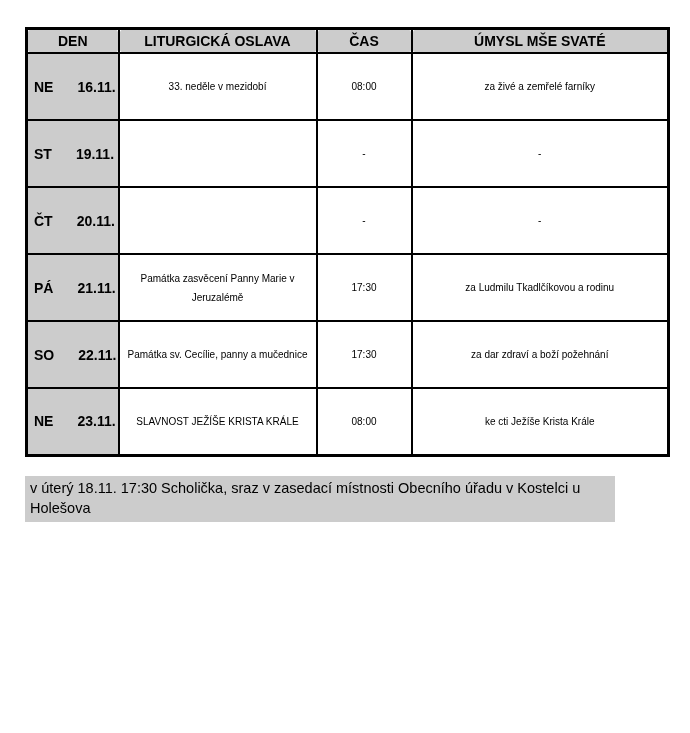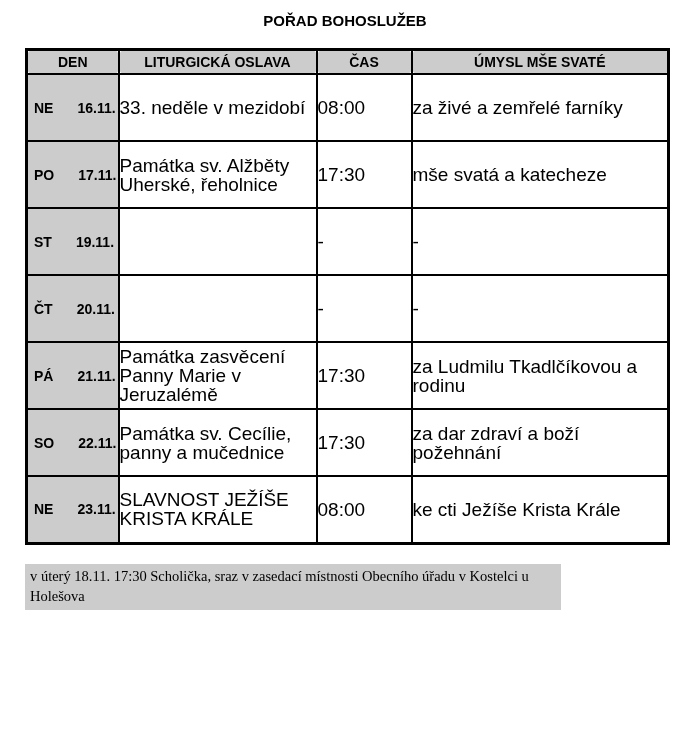--- a/index.html
+++ b/index.html
@@ -62,44 +62,42 @@
     font-weight: bold;
     vertical-align: middle;
   }
   td.day-cell .day-wrap {
     display: flex;
     align-items: center;
     gap: 24px;
     padding-left: 6px;
   }
   td.cell {
-    font-size: 19px;
-    text-align: left;
+    font-size: 10px;
+    text-align: center;
     vertical-align: middle;
     line-height: 19px;
     padding: 0 4px;
   }
   .footer-note {
     margin: 19px 0 0 25px;
-    width: 536px;
+    width: 590px;
     box-sizing: border-box;
     background: #cccccc;
     font-size: 14.5px;
     line-height: 20px;
     padding: 2px 28px 4px 5px;
-    font-family: Liberation Serif, serif;
   }
 </style>
 </head>
 <body>
 
 <div class="page">
 
   <div class="titles">
-    <div class="title-main">POŘAD BOHOSLUŽEB</div>
   </div>
 
   <table class="schedule">
     <colgroup>
       <col class="c-den">
         <col class="c-osl">
         <col class="c-cas">
         <col class="c-uml">
     </colgroup>
     <thead>
@@ -114,31 +112,20 @@
       <tr>
         <td class="day-cell">
           <span class="day-wrap">
             <span>NE</span>
             <span>16.11.</span>
           </span>
         </td>
         <td class="cell">33. neděle v mezidobí</td>
         <td class="cell">08:00</td>
         <td class="cell">za živé a zemřelé farníky</td>
-      </tr>
-      <tr>
-        <td class="day-cell">
-          <span class="day-wrap">
-            <span>PO</span>
-            <span>17.11.</span>
-          </span>
-        </td>
-        <td class="cell">Památka sv. Alžběty Uherské, řeholnice</td>
-        <td class="cell">17:30</td>
-        <td class="cell">mše svatá a katecheze</td>
       </tr>
       <tr>
         <td class="day-cell">
           <span class="day-wrap">
             <span>ST</span>
             <span>19.11.</span>
           </span>
         </td>
         <td class="cell"></td>
         <td class="cell">-</td>

